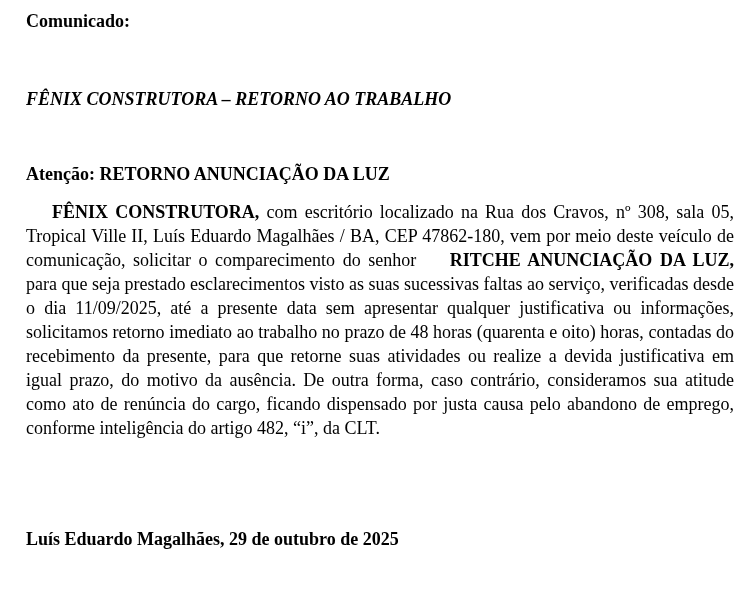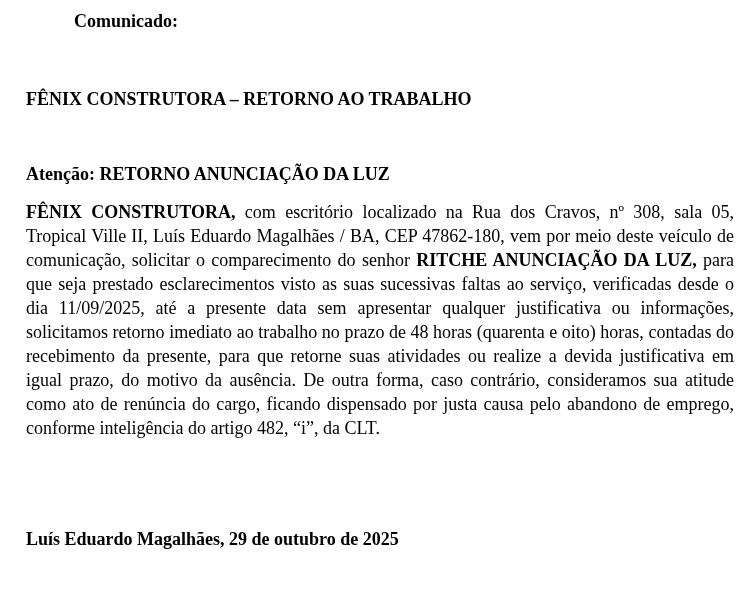--- a/index.html
+++ b/index.html
@@ -22,33 +22,33 @@
       top: 0;
       width: 708px;
     }
     .line-bold {
       font-weight: bold;
       position: absolute;
       left: 0;
       white-space: nowrap;
       line-height: 24px;
     }
-    #comunicado { top: 9px; margin-left: 48px; }
-    #titulo { top: 87px; }
+    #comunicado { top: 9px; }
+    #titulo { top: 87px; font-style: italic; }
     #atencao { top: 162px; }
     .body-para {
       position: absolute;
       left: 0;
       top: 200px;
       width: 708px;
       text-align: justify;
       line-height: 24px;
       margin: 0;
     }
-    .body-para b { font-weight: bold; }
+    .body-para b { font-weight: bold; margin-left: 26px; }
     #local-data { top: 527px; }
     #assinatura { top: 594px; font-family: Liberation Mono, monospace; }
   </style>
 </head>
 <body>
 
 <div class="page">
   <div id="comunicado" class="line-bold">Comunicado:</div>
   <div id="titulo" class="line-bold">FÊNIX CONSTRUTORA – RETORNO AO TRABALHO</div>
   <div id="atencao" class="line-bold">Atenção: RETORNO ANUNCIAÇÃO DA LUZ</div>

